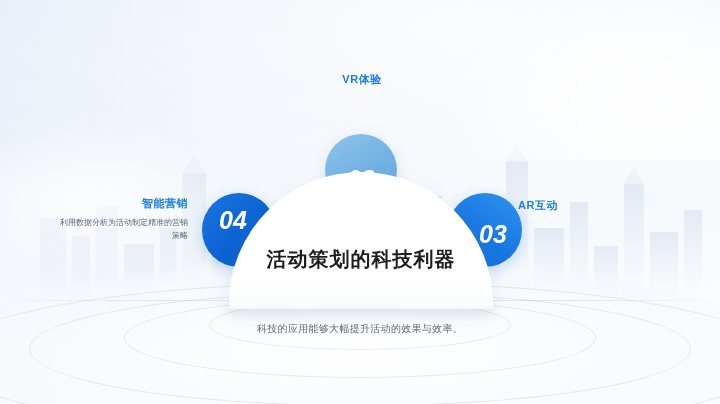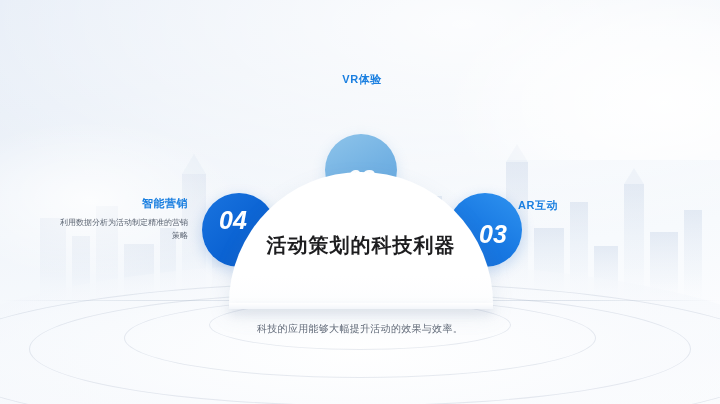--- a/index.html
+++ b/index.html
@@ -131,21 +131,21 @@
     left: 229px;
     top: 303px;
     width: 264px;
     height: 6px;
     background: linear-gradient(180deg, #ffffff 0%, #f3f6fa 100%);
     box-shadow: 0 4px 10px rgba(120,140,170,0.18);
   }
   .dome-label {
     position: absolute;
     left: 229px;
-    top: 232px;
+    top: 246px;
     width: 264px;
     text-align: center;
     font-size: 20px;
     font-weight: bold;
     color: #1d1d1f;
     letter-spacing: 1px;
   }
 
   
   .feature { position: absolute; }

